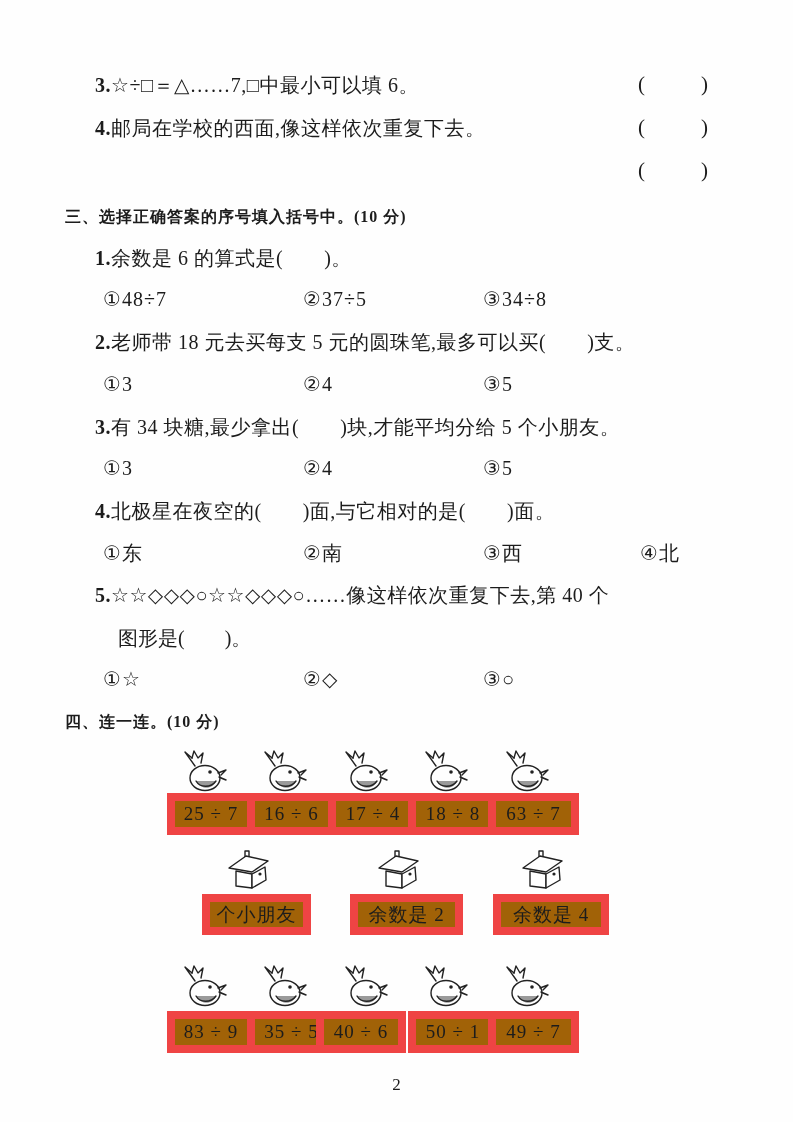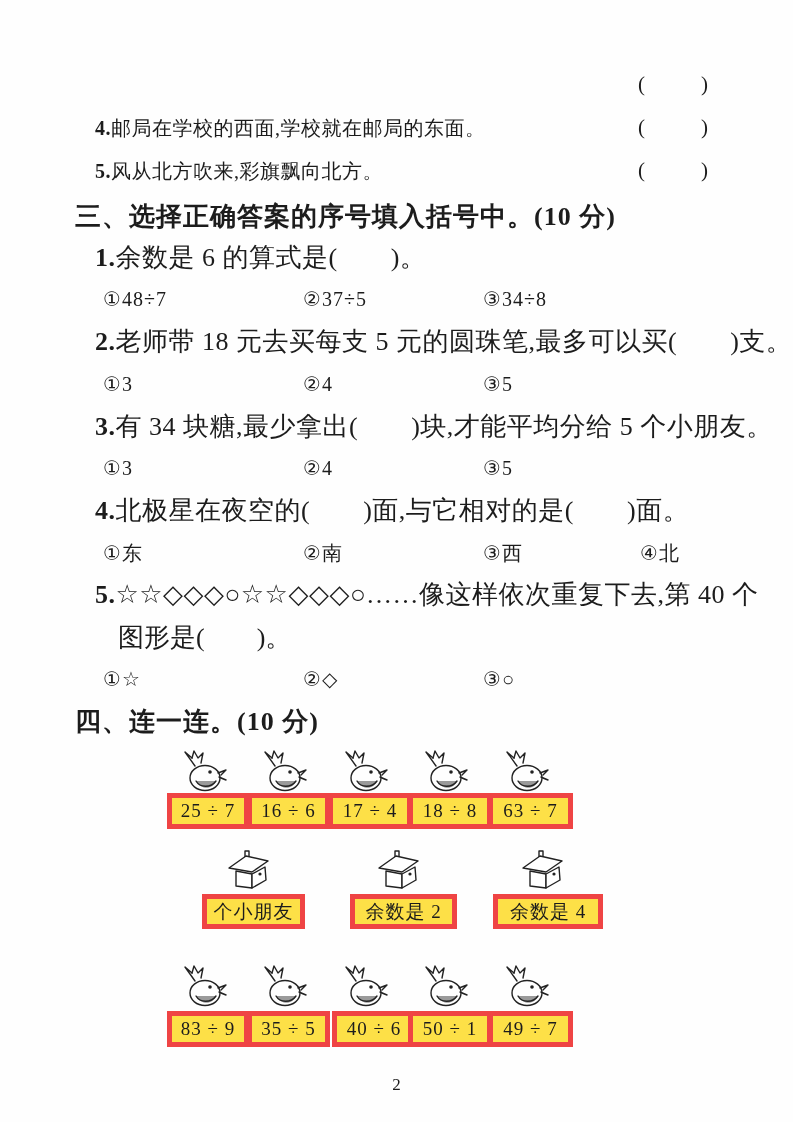--- a/index.html
+++ b/index.html
@@ -2,57 +2,57 @@
 <html><head>
 <meta charset="utf-8">
 <style>
   html,body{margin:0;padding:0;}
   body{
     width:793px;height:1122px;position:relative;background:#fefefe;
     font-family:"Liberation Serif","DejaVu Serif","DejaVu Sans",serif;
     color:#1c1c1c;overflow:hidden;
   }
   .abs{position:absolute;white-space:nowrap;}
-  .qline{font-size:26px;line-height:26px;left:95px;}
+  .qline{font-size:20px;line-height:26px;left:95px;}
   .qnum{font-weight:bold;letter-spacing:0.5px;}
   .qtext{letter-spacing:0.5px;}
-  .section-header{font-size:26px;line-height:27px;left:75px;letter-spacing:1px;font-weight:600;}
+  .section-header{font-size:16px;line-height:27px;left:65px;letter-spacing:1px;font-weight:600;}
   .paren{position:absolute;left:638px;width:70px;display:flex;justify-content:space-between;font-size:21px;top:0;}
   .paren i{font-style:normal;}
   .tfrow{position:absolute;left:0;right:0;height:26px;}
   .tfrow .txt{position:absolute;left:95px;font-size:20px;letter-spacing:0.5px;}
   .optrow{position:absolute;left:0;right:0;height:26px;font-size:20px;text-align:center;}
   .opt{position:absolute;letter-spacing:1px;}
   .c0{left:103px}.c1{left:303px}.c2{left:483px}.c3{left:640px}
   .mbox{
-    position:absolute;border:5px solid #ef4444;background:#fde047;
+    position:absolute;border:8px solid #ef4444;background:#a16207;
     display:flex;align-items:center;justify-content:center;
     font-size:19px;letter-spacing:1px;
   }
   .sprite{position:absolute;}
   .pagenum{position:absolute;top:1075px;left:0;right:0;text-align:center;font-size:17px;}
 </style>
 </head>
 <body>
 
 <div class="tfrow" style="top:72px">
+  <span class="txt"><span class="qnum">3.</span><span class="qtext">☆÷□＝△……7,□中最小可以填 6。</span></span>
   <span class="paren">
       <i>(</i>
       <i>)</i>
     </span>
 </div>
 <div class="tfrow" style="top:115px">
-  <span class="txt"><span class="qnum">4.</span><span class="qtext">邮局在学校的西面,学校就在邮局的东面。</span></span>
+  <span class="txt"><span class="qnum">4.</span><span class="qtext">邮局在学校的西面,像这样依次重复下去。</span></span>
   <span class="paren">
       <i>(</i>
       <i>)</i>
     </span>
 </div>
 <div class="tfrow" style="top:158px">
-  <span class="txt"><span class="qnum">5.</span><span class="qtext">风从北方吹来,彩旗飘向北方。</span></span>
   <span class="paren">
       <i>(</i>
       <i>)</i>
     </span>
 </div>
 
 <div class="abs section-header" style="top:203px">三、选择正确答案的序号填入括号中。(10 分)</div>
 
 <div class="abs qline" style="top:245px"><span class="qnum">1.</span><span class="qtext">余数是 6 的算式是(　　)。</span></div>
 <div class="optrow" style="top:287px">
@@ -248,17 +248,17 @@
       <path d="M37 23 L45 20 L40 25"></path>
       <path d="M38 27 L45 30 L40 28"></path>
       <path d="M15 31 C21 41 32 39 35 31" fill="#9a9a9a" stroke="none"></path>
       <path d="M15 31 C19 38 30 38 35 31"></path>
     </g>
     <circle cx="29" cy="22" r="1.8" fill="#222"></circle>
   </svg>
 
 <div class="mbox" style="left:167px;top:1011px;width:72px;height:26px">83 ÷ 9</div>
 <div class="mbox" style="left:247px;top:1011px;width:73px;height:26px">35 ÷ 5</div>
-<div class="mbox" style="left:332px;top:1011px;width:74px;height:26px">40 ÷ 6</div>
+<div class="mbox" style="left:316px;top:1011px;width:74px;height:26px">40 ÷ 6</div>
 <div class="mbox" style="left:408px;top:1011px;width:74px;height:26px">50 ÷ 1</div>
 <div class="mbox" style="left:488px;top:1011px;width:75px;height:26px">49 ÷ 7</div>
 
 <div class="pagenum">2</div>
 
 </body></html>

